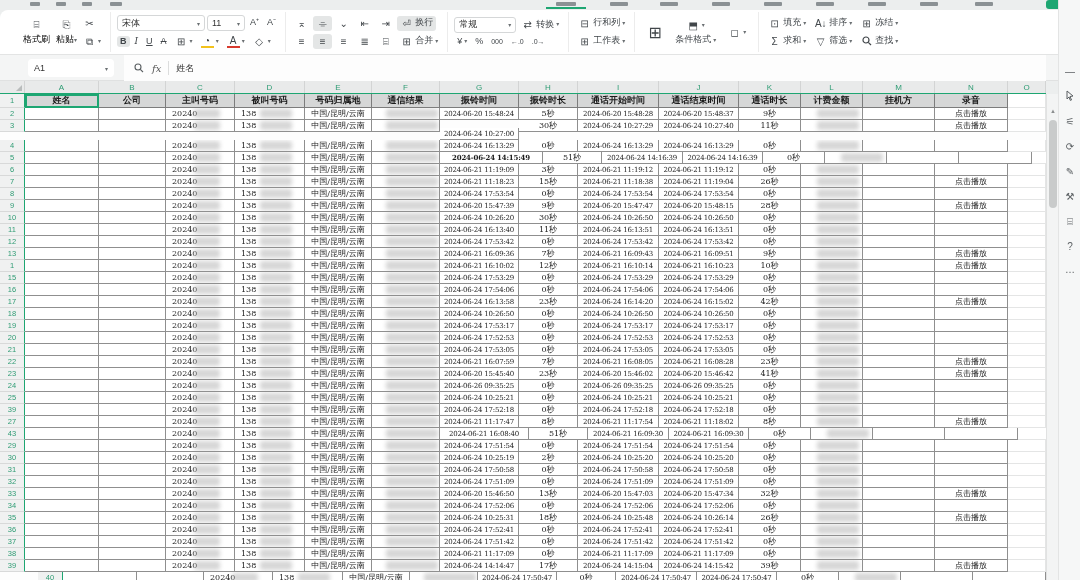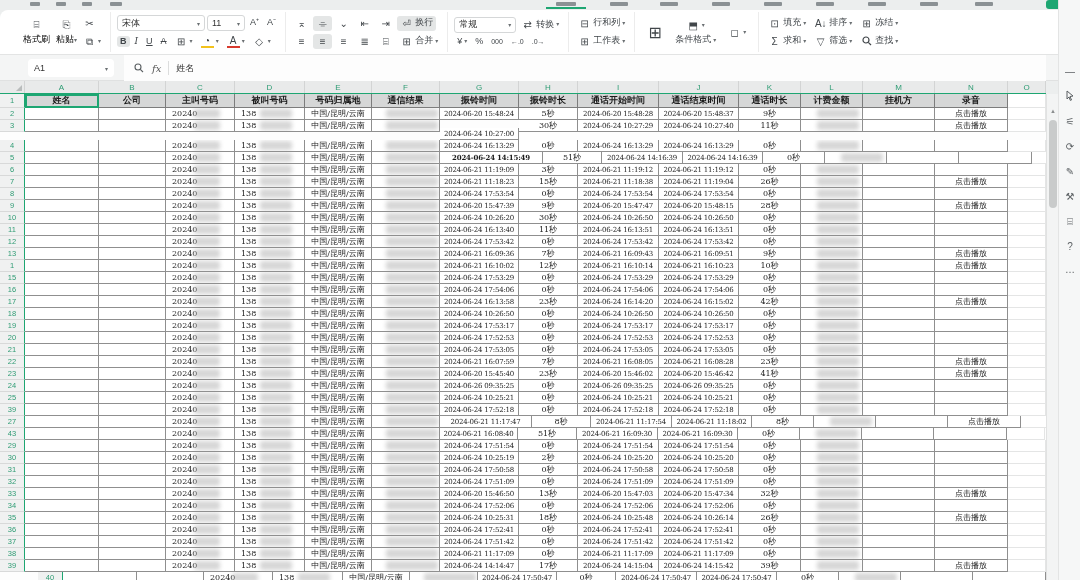--- a/index.html
+++ b/index.html
@@ -1067,21 +1067,21 @@
           <span class="blurpatch" style="width: 26px; left: 27.5px;"></span>
         </div>
         <div class="cell" style="width: 70px; height: 12px;">
           <span class="masktext">138</span>
           <span class="blurpatch" style="width: 32px; left: 25px;"></span>
         </div>
         <div class="cell" style="width: 67px; height: 12px;">中国/昆明/云南</div>
         <div class="cell" style="width: 68px; height: 12px;">
           <span class="blurpatch" style="width: 52px; left: 14px;"></span>
         </div>
-        <div class="cell ts" style="width: 92px; height: 12px;">2024-06-21 11:17:47</div>
+        <div class="cell ts" style="width: 79px; height: 12px;">2024-06-21 11:17:47</div>
         <div class="cell" style="width: 59px; height: 12px;">8秒</div>
         <div class="cell ts" style="width: 81px; height: 12px;">2024-06-21 11:17:54</div>
         <div class="cell ts" style="width: 80px; height: 12px;">2024-06-21 11:18:02</div>
         <div class="cell" style="width: 62px; height: 12px;">8秒</div>
         <div class="cell" style="width: 62px; height: 12px;">
           <span class="blurpatch" style="width: 42px; left: 16px;"></span>
         </div>
         <div class="cell" style="width: 72px; height: 12px;"></div>
         <div class="cell" style="width: 73px; height: 12px;">点击播放</div>
         <div class="cell out" style="width: 38px; height: 12px;"></div>
@@ -1095,21 +1095,21 @@
           <span class="blurpatch" style="width: 26px; left: 27.5px;"></span>
         </div>
         <div class="cell" style="width: 70px; height: 12px;">
           <span class="masktext">138</span>
           <span class="blurpatch" style="width: 32px; left: 25px;"></span>
         </div>
         <div class="cell" style="width: 67px; height: 12px;">中国/昆明/云南</div>
         <div class="cell" style="width: 68px; height: 12px;">
           <span class="blurpatch" style="width: 52px; left: 14px;"></span>
         </div>
-        <div class="cell ts" style="width: 78px; height: 12px;">2024-06-21 16:08:40</div>
+        <div class="cell ts" style="width: 89px; height: 12px;">2024-06-21 16:08:40</div>
         <div class="cell" style="width: 59px; height: 12px;">51秒</div>
         <div class="cell ts" style="width: 81px; height: 12px;">2024-06-21 16:09:30</div>
         <div class="cell ts" style="width: 80px; height: 12px;">2024-06-21 16:09:30</div>
         <div class="cell" style="width: 62px; height: 12px;">0秒</div>
         <div class="cell" style="width: 62px; height: 12px;">
           <span class="blurpatch" style="width: 42px; left: 16px;"></span>
         </div>
         <div class="cell" style="width: 72px; height: 12px;"></div>
         <div class="cell" style="width: 73px; height: 12px;"></div>
         <div class="cell out" style="width: 38px; height: 12px;"></div>

